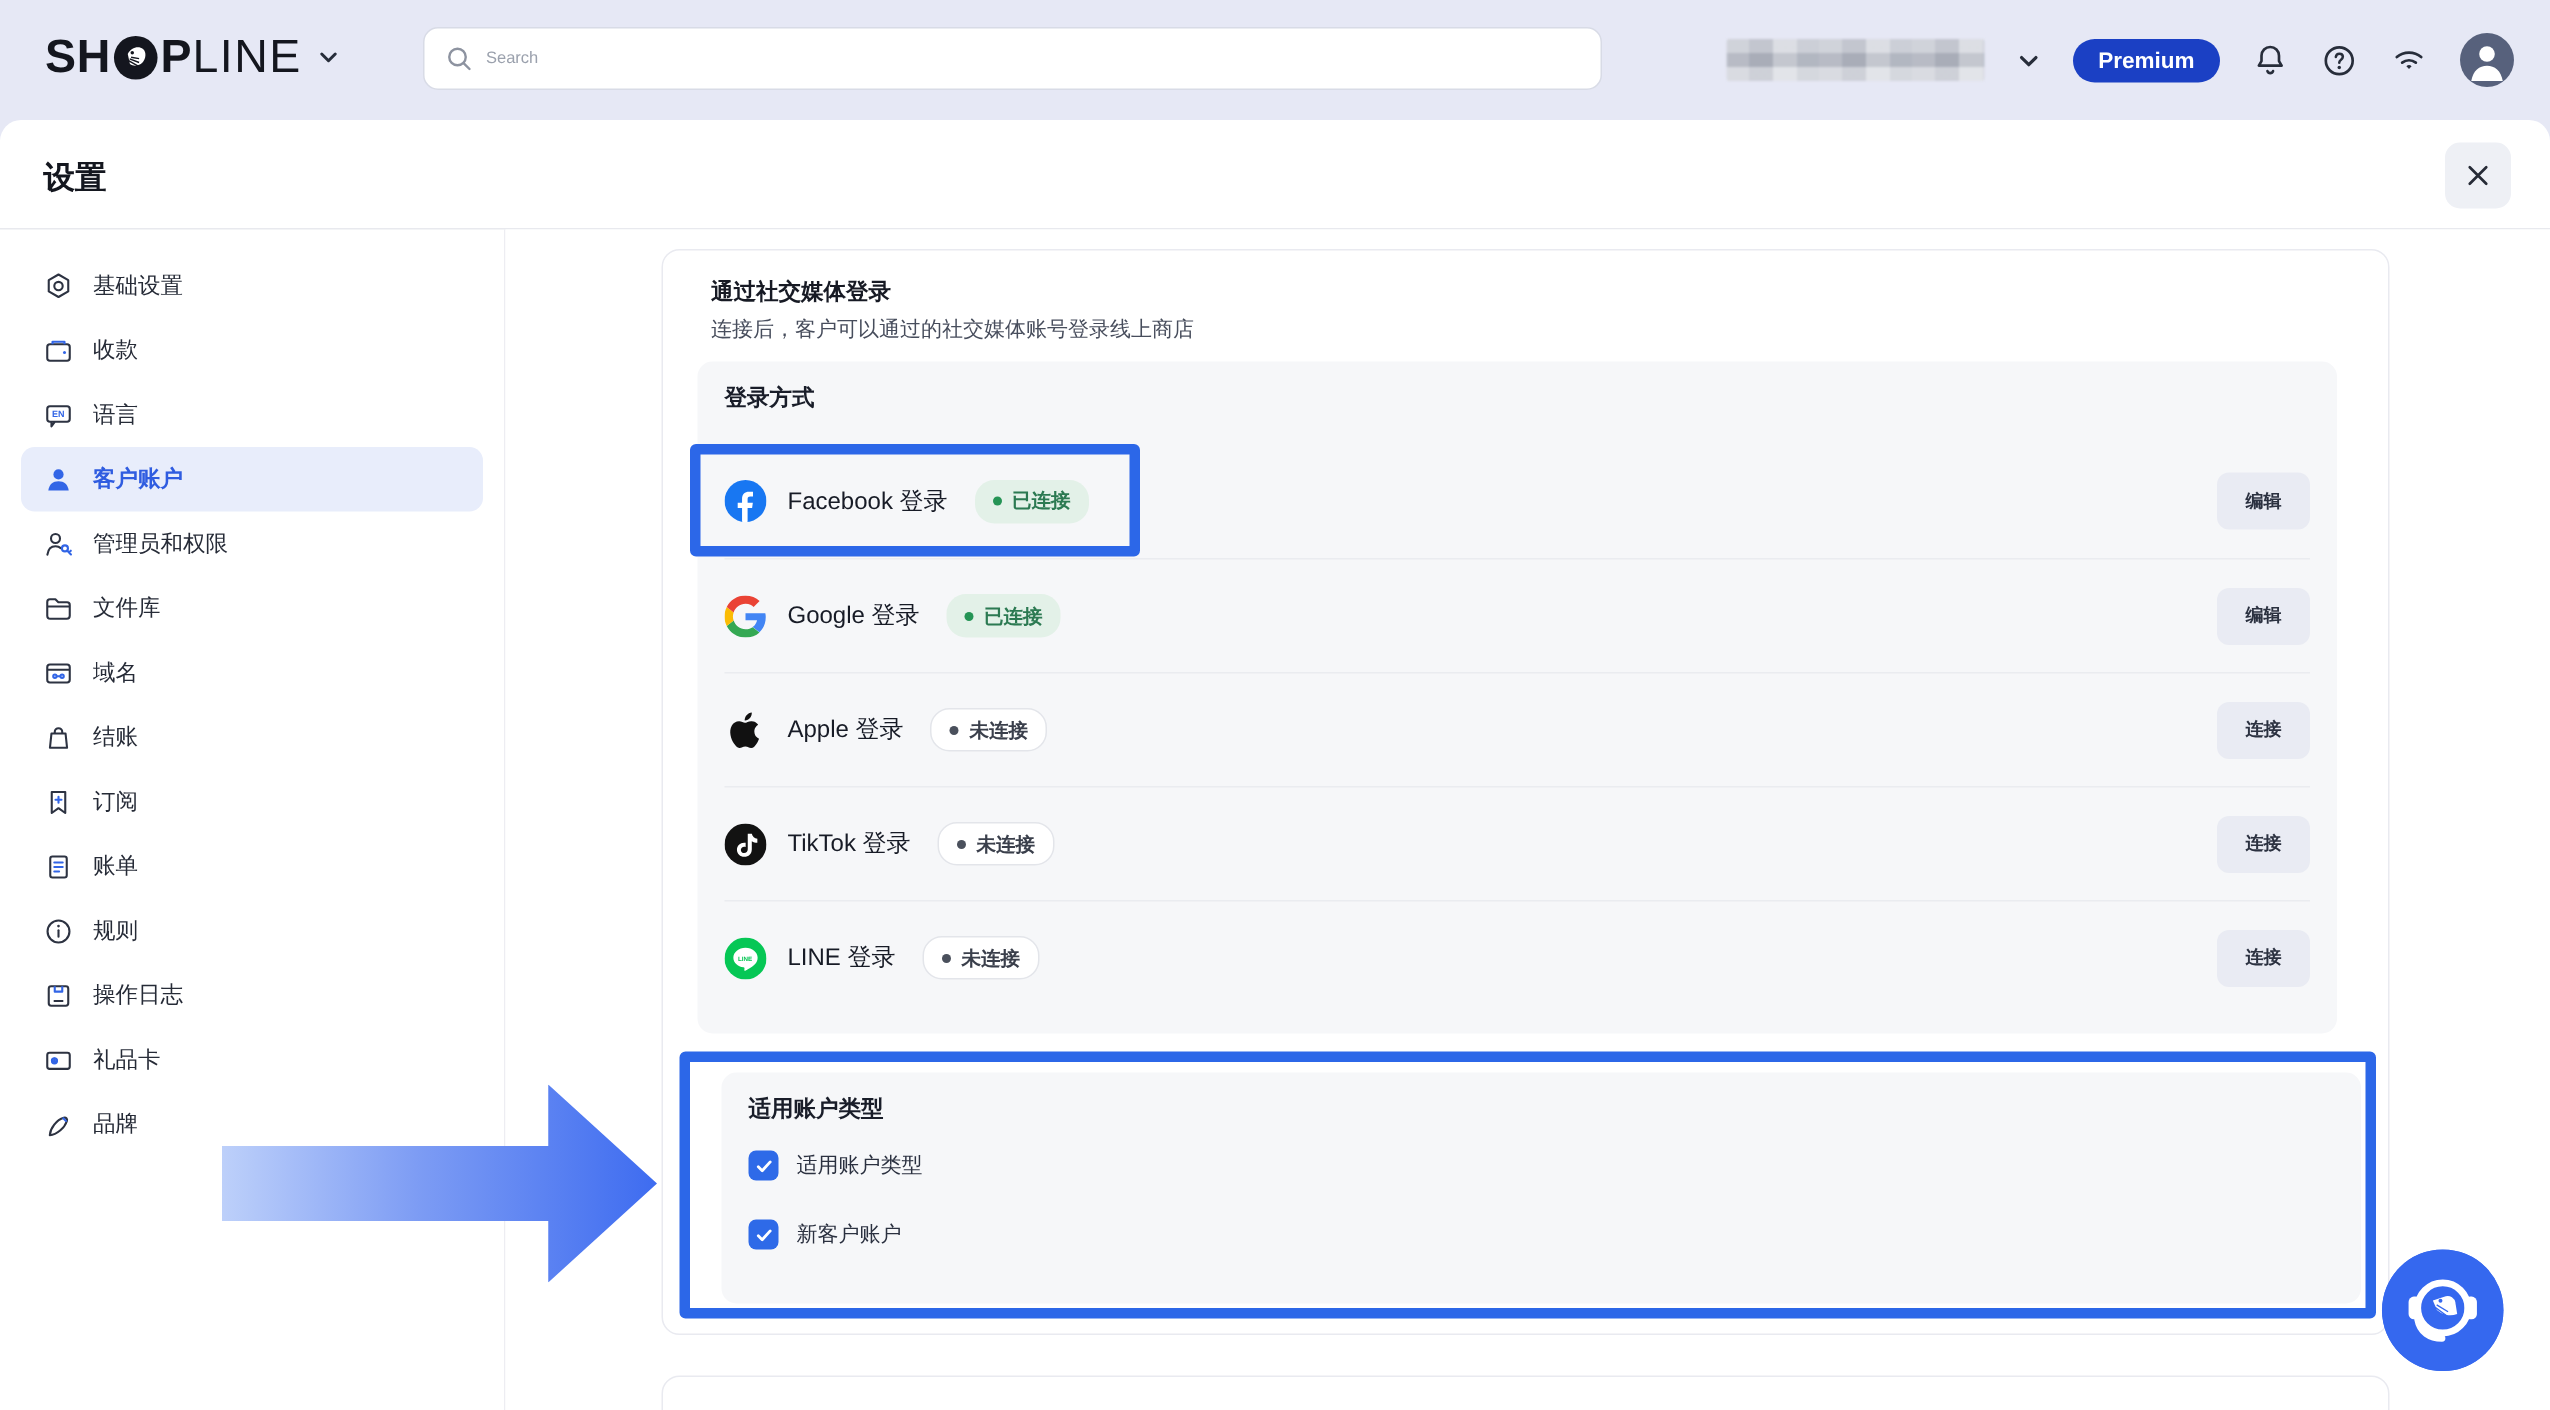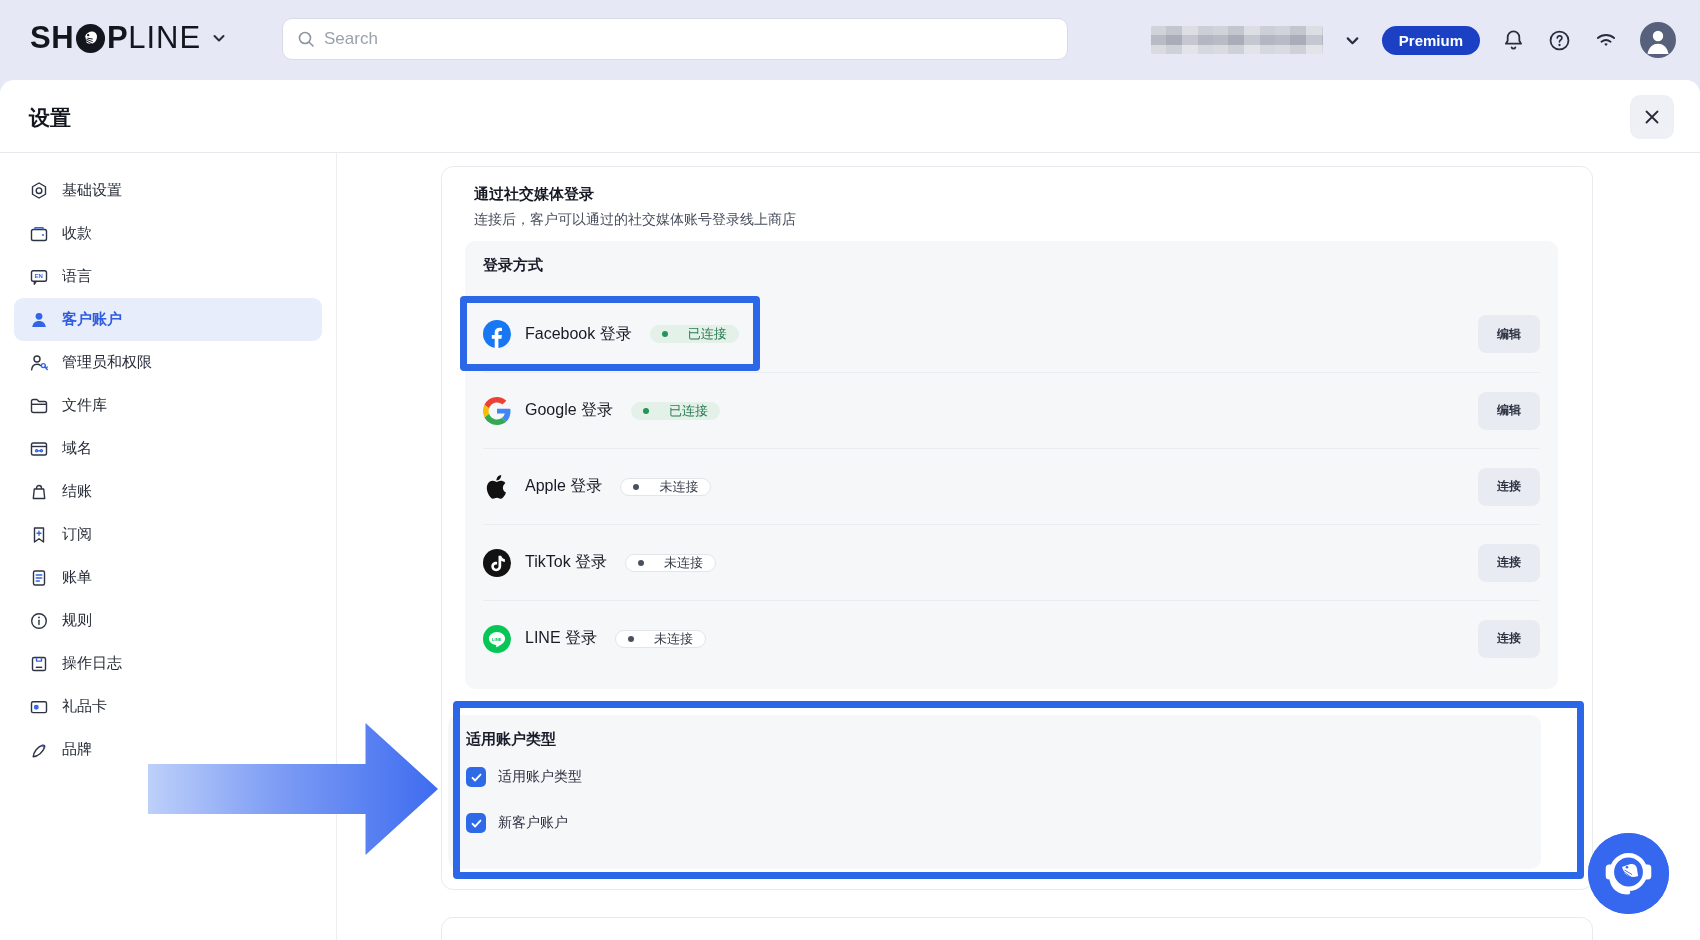--- a/index.html
+++ b/index.html
@@ -15,21 +15,21 @@
   
   .topbar { position:absolute; top:0; left:0; width:1700px; height:80px; background:#e6e8f5; }
   .logo-wrap { position:absolute; left:30px; top:20px; display:flex; align-items:center; gap:10px; }
   .logo { display:flex; align-items:center; color:#14161e; font-size:31px; letter-spacing:.5px; }
   .logo .heavy { font-weight:800; }
   .logo .light { font-weight:400; letter-spacing:1px; }
   .logo-o { width:31px; height:31px; margin:0 1px; }
   .chev { display:inline-flex; }
   .search-box { position:absolute; left:282px; top:18px; width:786px; height:42px;
     background:#fff; border:1px solid #d8dbe6; border-radius:10px; display:flex; align-items:center; padding:0 14px; gap:9px; }
-  .search-box input { border:none; outline:none; flex:1; font-size:17px; background:transparent; color:#3a3f4b;
+  .search-box input { border:none; outline:none; flex:1; font-size:11px; background:transparent; color:#3a3f4b;
     font-family:"Liberation Sans","DejaVu Sans",sans-serif; }
   .search-box input::placeholder { color:#9ba1ad; }
   .top-right { position:absolute; right:24px; top:0; height:80px; display:flex; align-items:center; gap:21px; }
   .mosaic { width:172px; height:28px; border-radius:2px; filter:blur(.6px);
     background:
       repeating-linear-gradient(0deg, rgba(255,255,255,.35) 0 9px, rgba(90,96,110,.12) 9px 19px, rgba(255,255,255,.2) 19px 28px),
       repeating-linear-gradient(90deg,#c5c8d1 0 15px,#b4b8c3 15px 31px,#d3d6dd 31px 47px,#bfc3cd 47px 62px);
   }
   .premium { background:#1b40c4; color:#fff; font-size:15px; font-weight:700;
     padding:6px 17px; border-radius:999px; border:none; cursor:pointer;
@@ -63,30 +63,30 @@
   .card-sub { position:absolute; left:32px; top:44px; font-size:14px; color:#474d5c; }
 
   .gray-panel { position:absolute; background:#f6f7f9; border-radius:10px; }
   .panel-login { left:23px; top:74px; width:1093px; height:448px; }
   .gp-title { position:absolute; left:18px; top:15px; font-size:15px; font-weight:700; color:#191d29; }
   .rows { position:absolute; left:18px; right:18px; top:55px; }
   .login-row { height:76px; display:flex; align-items:center; gap:14px; }
   .login-row + .login-row { border-top:1px solid #eaecf0; }
   .p-icon { width:28px; height:28px; flex:none; display:inline-flex; }
   .p-name { font-size:16px; font-weight:500; color:#171b26; }
-  .badge { display:inline-flex; align-items:center; gap:20px; height:18px; padding:0 12px; border-radius:13px; font-size:13px; margin-left:4px; }
+  .badge { display:inline-flex; align-items:center; gap:7px; height:29px; padding:0 12px; border-radius:13px; font-size:13px; margin-left:4px;font-weight:bold; }
   .badge .dot { width:6px; height:6px; border-radius:50%; }
   .badge.on { background:#e3f1e8; color:#2c7a52; }
   .badge.on .dot { background:#259455; }
   .badge.off { background:#fff; border:1px solid #e3e5ea; color:#3a3f4b; }
   .badge.off .dot { background:#4a505c; }
   .row-btn { margin-left:auto; min-width:62px; height:38px; padding:0 17px; background:#e9ebf3; border:none; border-radius:8px;
     font-size:12px; font-weight:600; color:#2b3140; cursor:pointer; font-family:"Liberation Sans","DejaVu Sans",sans-serif; }
 
-  .panel-acct { left:6px; top:548px; width:1093px; height:154px; }
+  .panel-acct { left:39px; top:548px; width:1093px; height:154px; }
   .cb-row { position:absolute; left:18px; display:flex; align-items:center; gap:12px; cursor:pointer; }
   .cb-row.r1 { top:52px; }
   .cb-row.r2 { top:98px; }
   .cb { width:20px; height:20px; border-radius:5px; background:#2e6ae8; display:flex; align-items:center; justify-content:center; flex:none; }
   .cb-label { font-size:14px; color:#2b3140; }
 
   
   .anno { position:absolute; border:7px solid #2c67e8; border-radius:4px; pointer-events:none; z-index:6; }
   .anno-fb { left:18px; top:129px; width:300px; height:75px; }
   .anno-acct { left:11px; top:534px; width:1131px; height:178px; }

